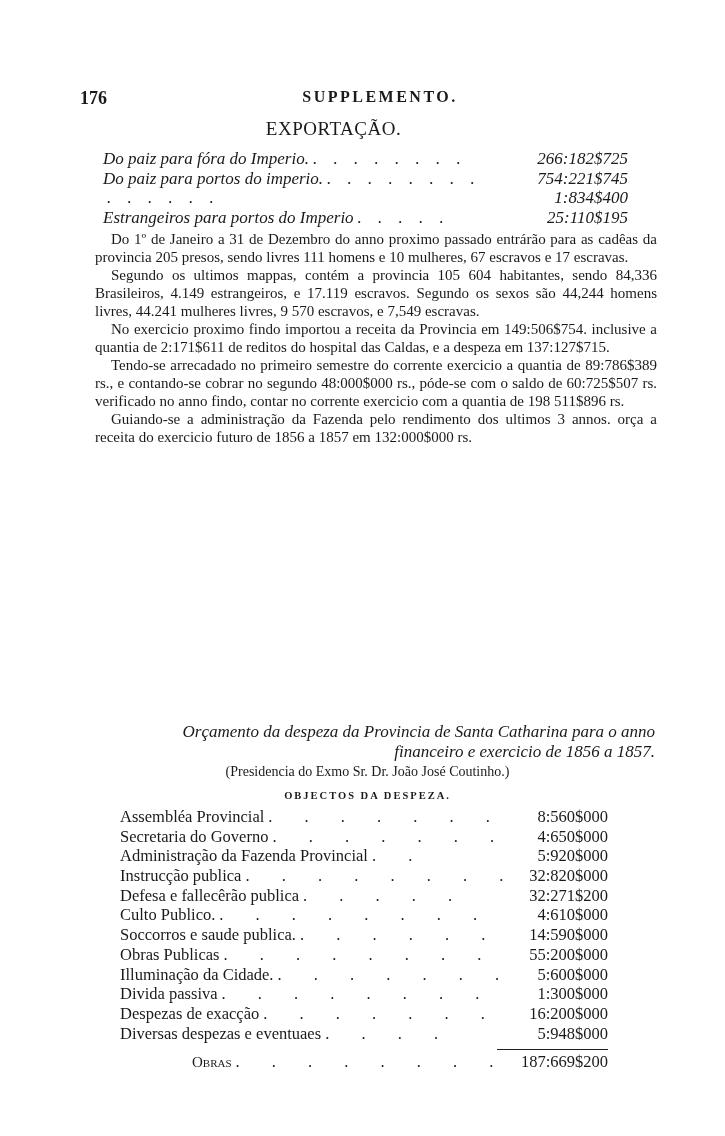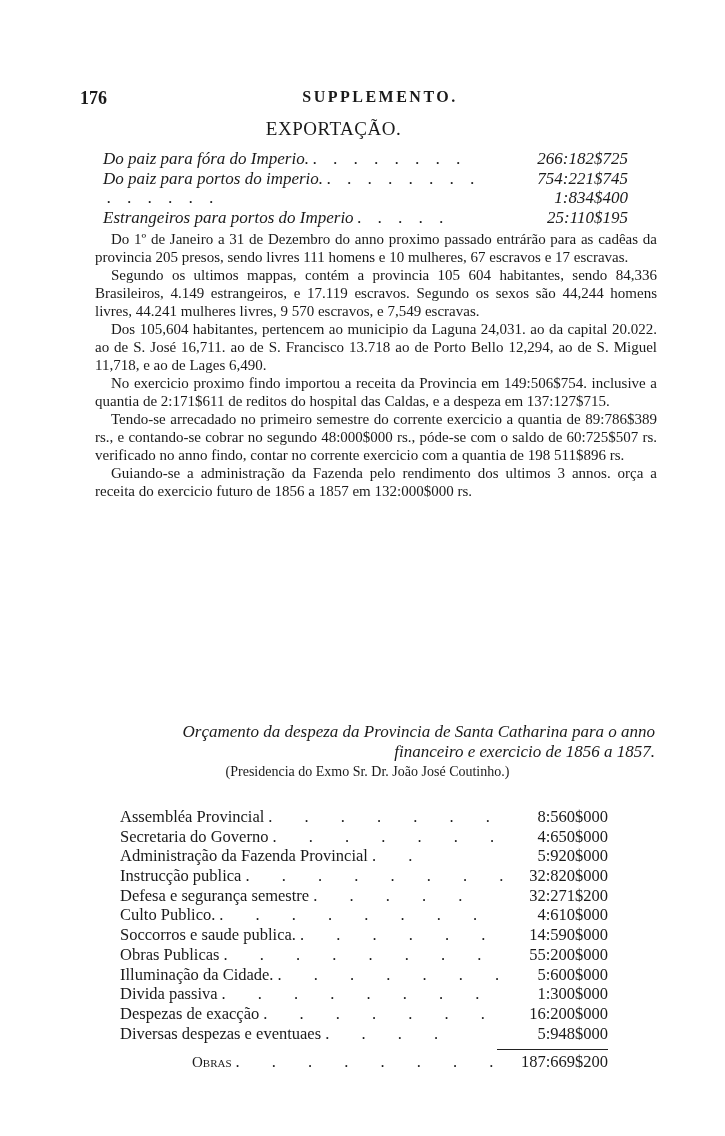--- a/index.html
+++ b/index.html
@@ -64,31 +64,31 @@
     <div class="row">
         <span class="label">Estrangeiros para portos do Imperio</span>
         <span class="dots">. . . . .</span>
         <span class="value">25:110$195</span>
       </div>
   </div>
 
   <div class="paras">
     <p>Do 1º de Janeiro a 31 de Dezembro do anno proximo passado entrárão para as cadêas da provincia 205 presos, sendo livres 111 homens e 10 mulheres, 67 escravos e 17 escravas.</p>
     <p>Segundo os ultimos mappas, contém a provincia 105 604 habitantes, sendo 84,336 Brasileiros, 4.149 estrangeiros, e 17.119 escravos. Segundo os sexos são 44,244 homens livres, 44.241 mulheres livres, 9 570 escravos, e 7,549 escravas.</p>
-    <p>Dos 105,604 habitantes, pertencem ao municipio da Laguna 24,031. ao da capital 20.022. ao de S. José 16,711. ao de S. Francisco 13.718 ao de Porto Bello 12,294, ao de S. Miguel 11,718, e ao de Lages 6,490.</p>
     <p>No exercicio proximo findo importou a receita da Provincia em 149:506$754. inclusive a quantia de 2:171$611 de reditos do hospital das Caldas, e a despeza em 137:127$715.</p>
     <p>Tendo-se arrecadado no primeiro semestre do corrente exercicio a quantia de 89:786$389 rs., e contando-se cobrar no segundo 48:000$000 rs., póde-se com o saldo de 60:725$507 rs. verificado no anno findo, contar no corrente exercicio com a quantia de 198 511$896 rs.</p>
     <p>Guiando-se a administração da Fazenda pelo rendimento dos ultimos 3 annos. orça a receita do exercicio futuro de 1856 a 1857 em 132:000$000 rs.</p>
   </div>
 
   <div class="budget-heading">
     <div>Orçamento da despeza da Provincia de Santa Catharina para o anno</div>
     <div>financeiro e exercicio de 1856 a 1857.</div>
   </div>
   <div class="budget-sub">(Presidencia do Exmo Sr. Dr. João José Coutinho.)</div>
+  <div class="budget-caps">OBJECTOS DA DESPEZA.</div>
 
   <div class="budget-list">
     <div class="row">
         <span class="label">Assembléa Provincial</span>
         <span class="dots">. . . . . . .</span>
         <span class="value">8:560$000</span>
       </div>
     <div class="row">
         <span class="label">Secretaria do Governo</span>
         <span class="dots">. . . . . . .</span>
@@ -98,21 +98,21 @@
         <span class="label">Administração da Fazenda Provincial</span>
         <span class="dots">. .</span>
         <span class="value">5:920$000</span>
       </div>
     <div class="row">
         <span class="label">Instrucção publica</span>
         <span class="dots">. . . . . . . .</span>
         <span class="value">32:820$000</span>
       </div>
     <div class="row">
-        <span class="label">Defesa e segurança semestre</span>
+        <span class="label">Defesa e fallecêrão publica</span>
         <span class="dots">. . . . .</span>
         <span class="value">32:271$200</span>
       </div>
     <div class="row">
         <span class="label">Culto Publico.</span>
         <span class="dots">. . . . . . . . .</span>
         <span class="value">4:610$000</span>
       </div>
     <div class="row">
         <span class="label">Soccorros e saude publica.</span>

